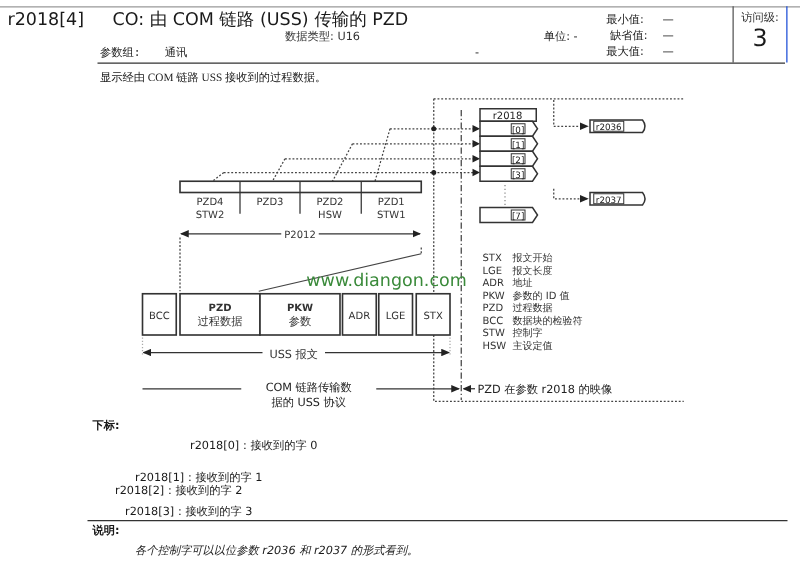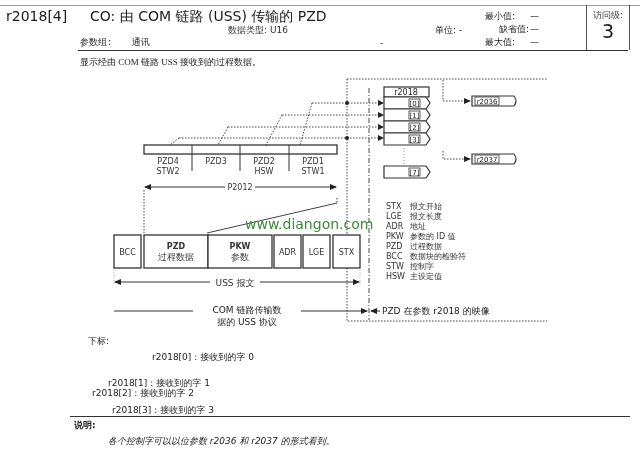--- a/index.html
+++ b/index.html
@@ -28,21 +28,21 @@
 <div class="abs t9" style="left:80px;top:38px;font-family:Liberation Mono, monospace;">
   <span>参数组:</span>
   <span style="margin-left:14px;">通讯</span>
 </div>
 
 <div class="abs t9" style="left:395px;top:25px;margin-left:40px;">单位: -</div>
 <div class="abs t9" style="left:380px;top:38px;">-</div>
 
 <div class="abs t9" style="left:485px;top:11px;">最小值:</div>
 <div class="abs t9" style="left:530px;top:11px;">—</div>
-<div class="abs t9" style="left:474px;top:24px;padding-left:25px;">缺省值:</div>
+<div class="abs t9" style="left:463px;top:24px;padding-left:25px;">缺省值:</div>
 <div class="abs t9" style="left:530px;top:24px;">—</div>
 <div class="abs t9" style="left:485px;top:37px;">最大值:</div>
 <div class="abs t9" style="left:530px;top:37px;">—</div>
 
 <div class="abs" style="left:586px;top:5px;width:42px;height:45px;border-left:1px solid #555;border-right:1px solid #1d4ed8;">
   <div class="t9" style="text-align:center;margin-top:5px;color:#333;">访问级:</div>
   <div style="text-align:center;font-size:19px;line-height:20px;">3</div>
 </div>
 
 <div class="hr" style="left:78px;top:50px;width:550px;border-top:1.5px solid #333;"></div>
@@ -199,22 +199,22 @@
     <text x="410" y="249">过程数据</text>
     <text x="386" y="259">BCC</text>
     <text x="410" y="259">数据块的检验符</text>
     <text x="386" y="269">STW</text>
     <text x="410" y="269">控制字</text>
     <text x="386" y="279">HSW</text>
     <text x="410" y="279">主设定值</text>
   </g>
 </svg>
 
-<div class="abs t9" style="left:88px;top:336px;font-weight:normal;">下标:</div>
+<div class="abs t9" style="left:74px;top:336px;font-weight:bold;">下标:</div>
 <div class="abs t9" style="left:108px;top:352px;margin-left:44px;">r2018[0]：接收到的字 0</div>
 <div class="abs t9" style="left:108px;top:378px;">r2018[1]：接收到的字 1</div>
 <div class="abs t9" style="left:92px;top:388px;">r2018[2]：接收到的字 2</div>
-<div class="abs t9" style="left:112px;top:405px;text-align:center;">r2018[3]：接收到的字 3</div>
+<div class="abs t9" style="left:100px;top:405px;text-align:center;">r2018[3]：接收到的字 3</div>
 
 <div class="hr" style="left:70px;top:416px;width:560px;border-top:1.5px solid #333;"></div>
 
 <div class="abs t9" style="left:74px;top:420px;font-weight:bold;">说明:</div>
 <div class="abs t9" style="left:108px;top:436px;font-style:italic;">各个控制字可以以位参数 r2036 和 r2037 的形式看到。</div>
 
 </body></html>

